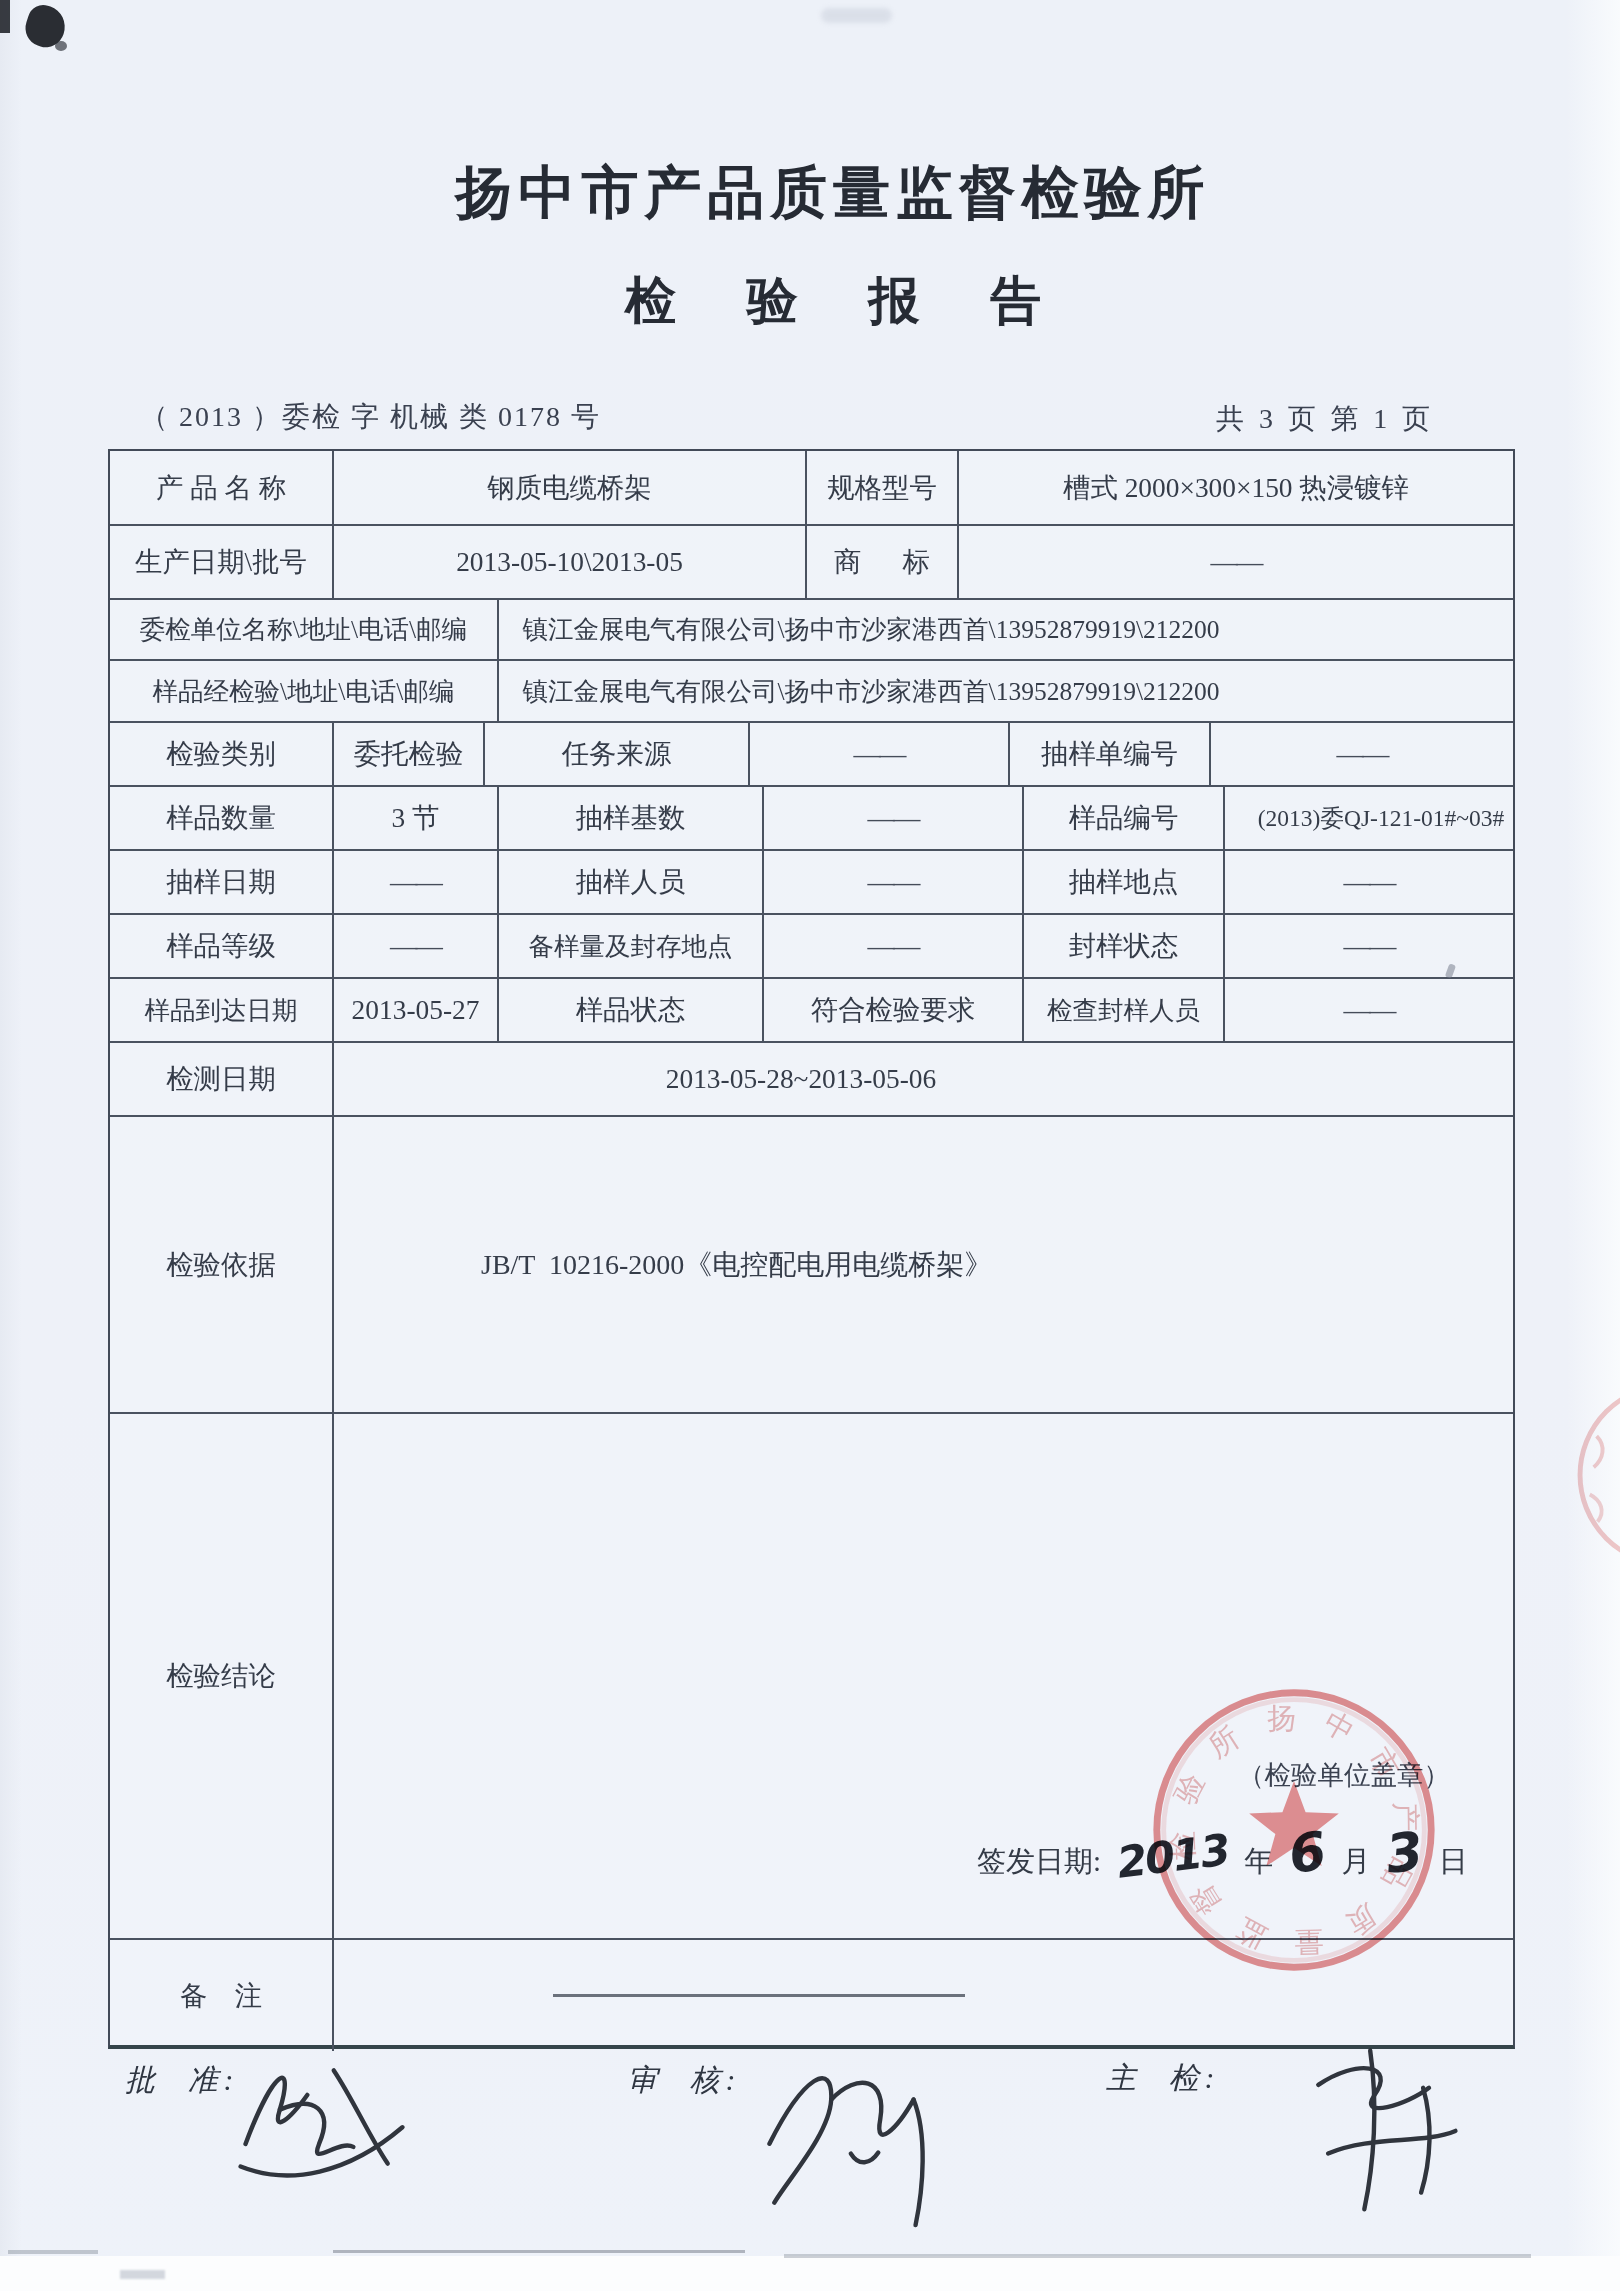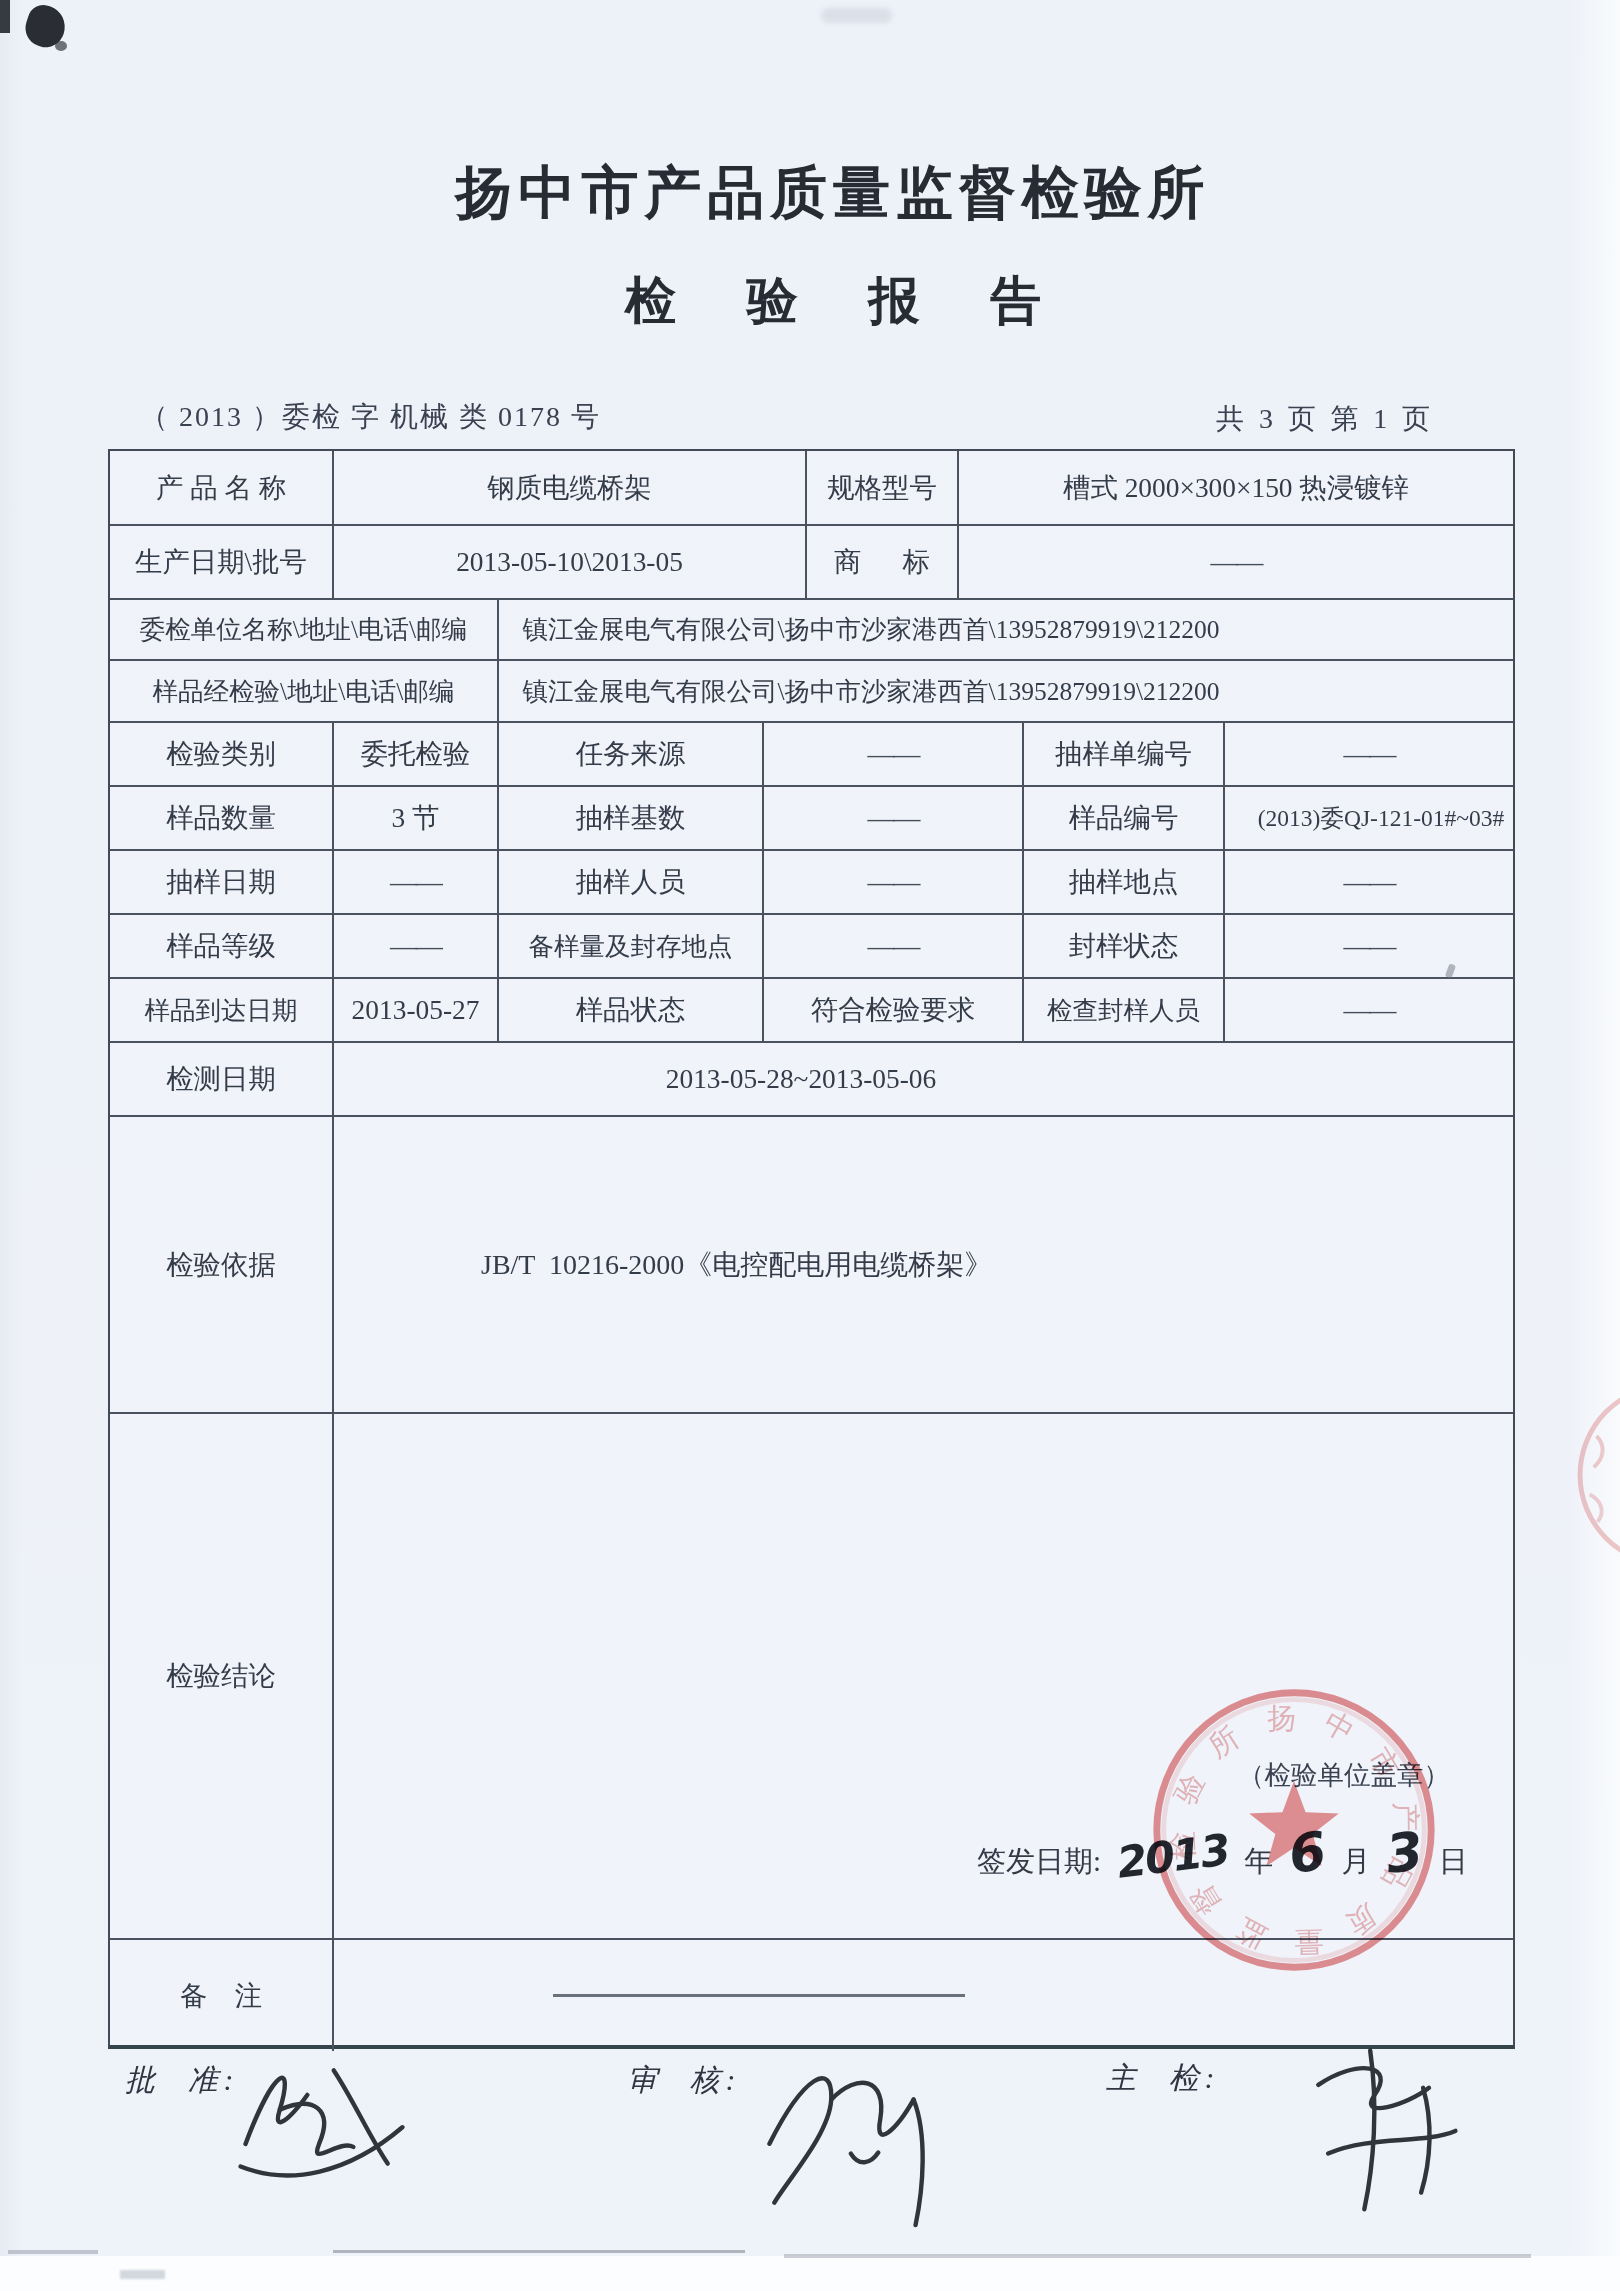--- a/index.html
+++ b/index.html
@@ -111,21 +111,21 @@
       <div class="td left f26" style="flex:1;padding-left:23.5px">镇江金展电气有限公司\扬中市沙家港西首\13952879919\212200</div>
     </div>
 
     <div class="tr" style="height:62px">
       <div class="td f26" style="width:387px">样品经检验\地址\电话\邮编</div>
       <div class="td left f26" style="flex:1;padding-left:23.5px">镇江金展电气有限公司\扬中市沙家港西首\13952879919\212200</div>
     </div>
 
     <div class="tr" style="height:64px">
       <div class="td" style="width:222px">检验类别</div>
-      <div class="td" style="width:165px">委托检验</div>
+      <div class="td" style="width:151px">委托检验</div>
       <div class="td" style="width:265px">任务来源</div>
       <div class="td dash" style="width:260px">——</div>
       <div class="td" style="width:201px">抽样单编号</div>
       <div class="td dash" style="flex:1">——</div>
     </div>
 
     <div class="tr" style="height:64px">
       <div class="td" style="width:222px">样品数量</div>
       <div class="td" style="width:165px">3 节</div>
       <div class="td" style="width:265px">抽样基数</div>

